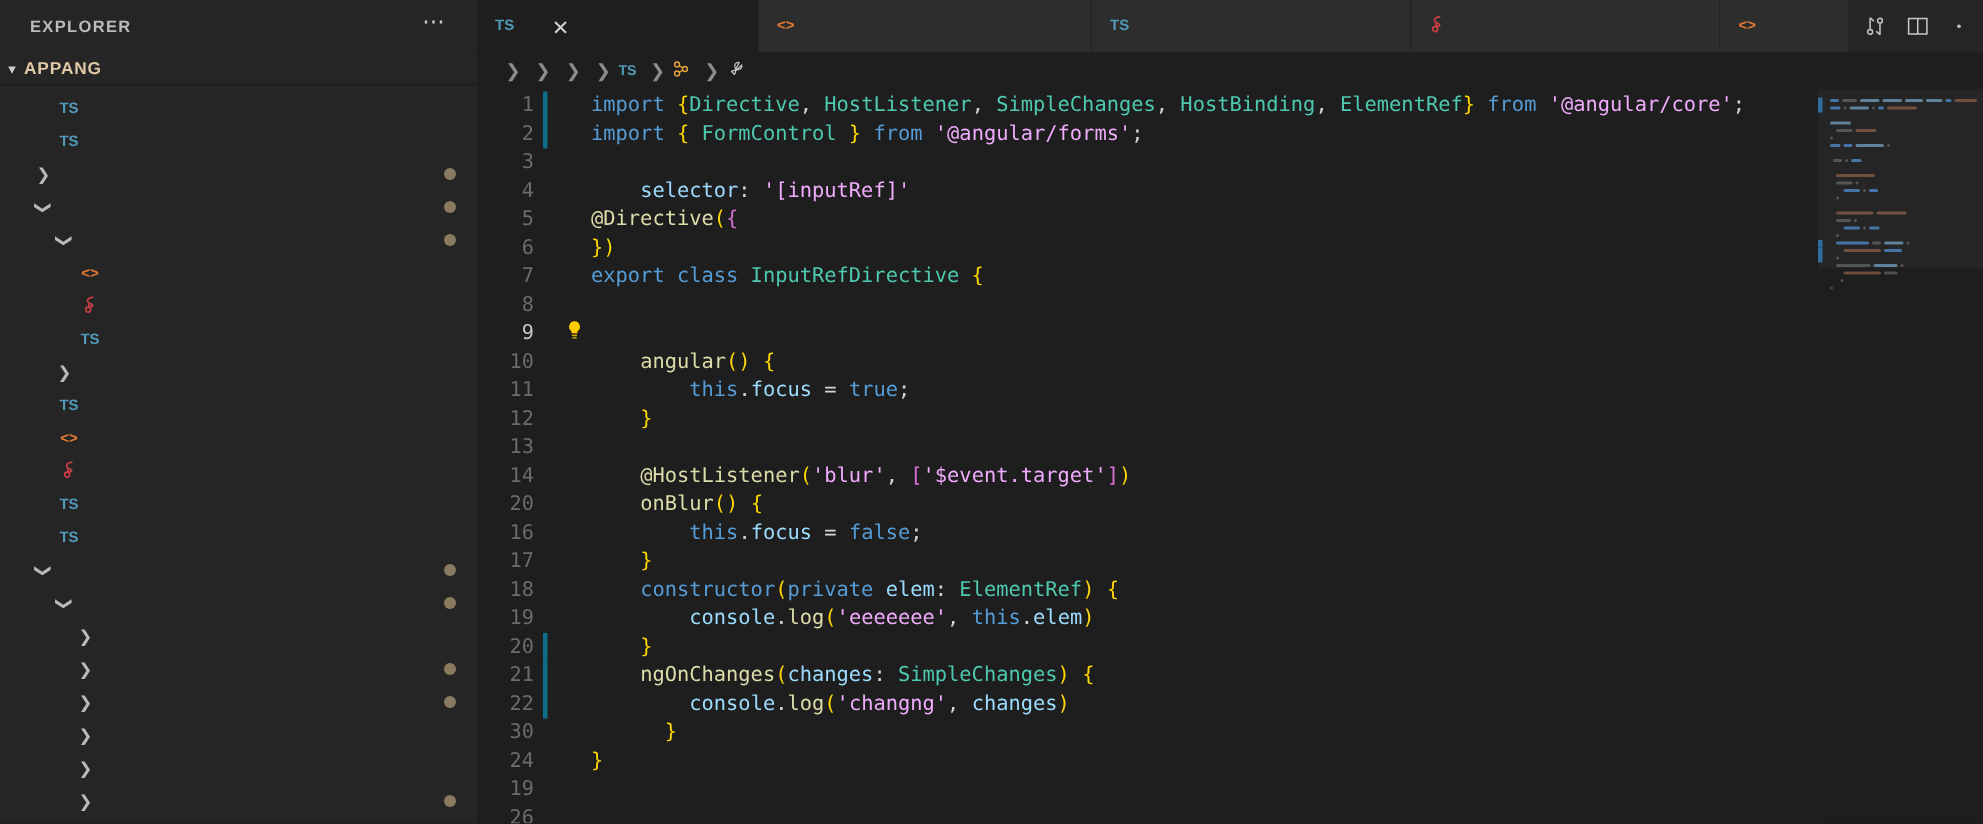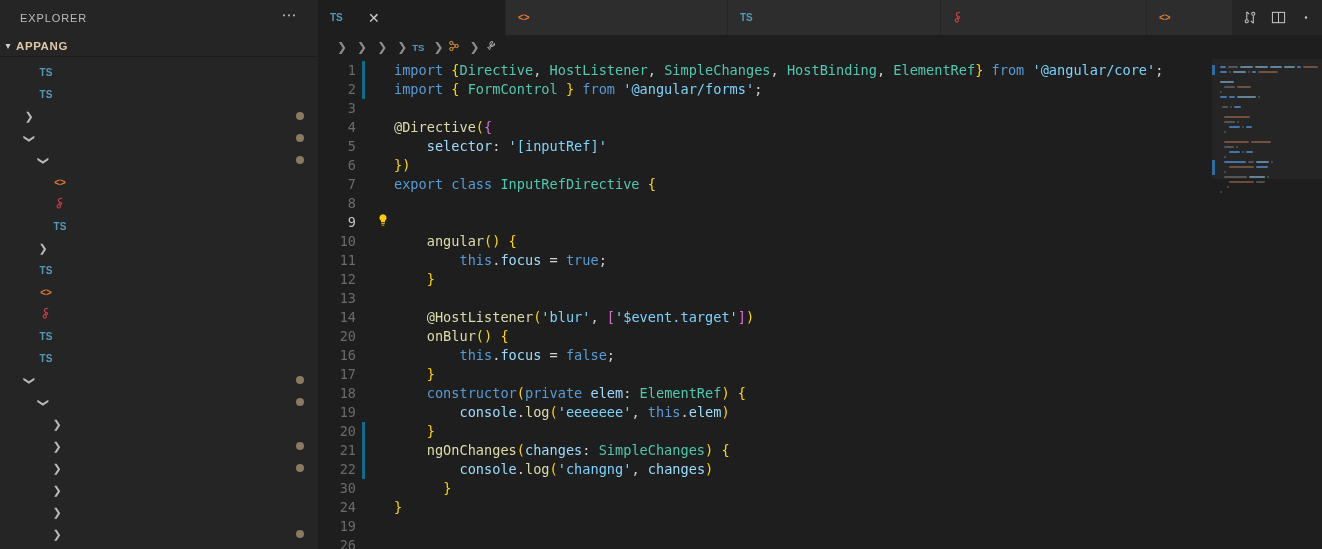--- a/index.html
+++ b/index.html
@@ -18,21 +18,21 @@
     display: flex; flex-direction: column;
     flex: 0 0 318px;
     position: relative;
   }
   .sidebar-title-row {
     height: 35px; display: flex; align-items: center;
     padding: 0 20px 0 20px; justify-content: space-between;
   }
   .sidebar-title {
     font-size: 11px; letter-spacing: .9px; color: #bbbbbb;
-    font-weight: 400; text-transform: uppercase;
+    font-weight: 700; text-transform: uppercase;
   }
   .dots-icon {
     color: #cccccc; font-size: 15px; letter-spacing: 1.5px;
     line-height: 10px; padding-bottom: 6px; cursor: pointer;
   }
   .folder-root {
     height: 22px; display: flex; align-items: center;
     background: #252526; padding-left: 0px;
     border-bottom: 1px solid #1b1b1b;
   }
@@ -130,21 +130,21 @@
   .cl {
     height: 19px; line-height: 19px; font-size: 13.6px;
     font-family: "DejaVu Sans Mono", monospace; white-space: pre;
     color: #d4d4d4; position: relative;
   }
   .cl.hl::before {
     content:""; position:absolute; left:-22px; right:-240px; top:0; height:19px;
     border-top:1px solid #282828; border-bottom:1px solid #282828; pointer-events:none;
   }
   .t-kw   { color: #569cd6; }
-  .t-str  { color: #7dd3fc; }
+  .t-str  { color: #f0abfc; }
   .t-var  { color: #9cdcfe; }
   .t-fn   { color: #dcdcaa; }
   .t-type { color: #4ec9b0; }
   .t-punc { color: #d4d4d4; }
   .t-brY  { color: #ffd700; }
   .t-brP  { color: #da70d6; }
   .t-dec  { color: #dcdcaa; }
   
   .chg { position:absolute; left: 44px; width: 3px; background: #0c7d9d; opacity:.85;}
 
@@ -466,22 +466,22 @@
             <div class="glyph"></div>
             <div class="glyph"></div>
             <div class="glyph"></div>
             <div class="glyph"></div>
             <div class="glyph"></div>
           </div>
         <div class="codelines" id="code">
             <div class="cl"><span class="t-kw">import</span><span class="t-punc"> </span><span class="t-brY">{</span><span class="t-type">Directive</span><span class="t-punc">,</span><span class="t-punc"> </span><span class="t-type">HostListener</span><span class="t-punc">,</span><span class="t-punc"> </span><span class="t-type">SimpleChanges</span><span class="t-punc">,</span><span class="t-punc"> </span><span class="t-type">HostBinding</span><span class="t-punc">,</span><span class="t-punc"> </span><span class="t-type">ElementRef</span><span class="t-brY">}</span><span class="t-punc"> </span><span class="t-kw">from</span><span class="t-punc"> </span><span class="t-str">'@angular/core'</span><span class="t-punc">;</span></div>
             <div class="cl"><span class="t-kw">import</span><span class="t-punc"> </span><span class="t-brY">{</span><span class="t-punc"> </span><span class="t-type">FormControl</span><span class="t-punc"> </span><span class="t-brY">}</span><span class="t-punc"> </span><span class="t-kw">from</span><span class="t-punc"> </span><span class="t-str">'@angular/forms'</span><span class="t-punc">;</span></div>
             <div class="cl"></div>
+            <div class="cl"><span class="t-punc"> </span><span class="t-punc"> </span><span class="t-punc"> </span><span class="t-punc"> </span><span class="t-var">selector</span><span class="t-punc">:</span><span class="t-punc"> </span><span class="t-str">'[inputRef]'</span></div>
             <div class="cl"><span class="t-dec">@Directive</span><span class="t-brY">(</span><span class="t-brP">{</span></div>
-            <div class="cl"><span class="t-punc"> </span><span class="t-punc"> </span><span class="t-punc"> </span><span class="t-punc"> </span><span class="t-var">selector</span><span class="t-punc">:</span><span class="t-punc"> </span><span class="t-str">'[inputRef]'</span></div>
             <div class="cl"><span class="t-brY">}</span><span class="t-brY">)</span></div>
             <div class="cl"><span class="t-kw">export</span><span class="t-punc"> </span><span class="t-kw">class</span><span class="t-punc"> </span><span class="t-type">InputRefDirective</span><span class="t-punc"> </span><span class="t-brY">{</span></div>
             <div class="cl"></div>
             <div class="cl"></div>
             <div class="cl"><span class="t-punc"> </span><span class="t-punc"> </span><span class="t-punc"> </span><span class="t-punc"> </span><span class="t-fn">angular</span><span class="t-brY">(</span><span class="t-brY">)</span><span class="t-punc"> </span><span class="t-brY">{</span></div>
             <div class="cl"><span class="t-punc"> </span><span class="t-punc"> </span><span class="t-punc"> </span><span class="t-punc"> </span><span class="t-punc"> </span><span class="t-punc"> </span><span class="t-punc"> </span><span class="t-punc"> </span><span class="t-kw">this</span><span class="t-punc">.</span><span class="t-var">focus</span><span class="t-punc"> </span><span class="t-punc">=</span><span class="t-punc"> </span><span class="t-kw">true</span><span class="t-punc">;</span></div>
             <div class="cl"><span class="t-punc"> </span><span class="t-punc"> </span><span class="t-punc"> </span><span class="t-punc"> </span><span class="t-brY">}</span></div>
             <div class="cl"></div>
             <div class="cl"><span class="t-punc"> </span><span class="t-punc"> </span><span class="t-punc"> </span><span class="t-punc"> </span><span class="t-dec">@HostListener</span><span class="t-brY">(</span><span class="t-str">'blur'</span><span class="t-punc">,</span><span class="t-punc"> </span><span class="t-brP">[</span><span class="t-str">'$event.target'</span><span class="t-brP">]</span><span class="t-brY">)</span></div>
             <div class="cl"><span class="t-punc"> </span><span class="t-punc"> </span><span class="t-punc"> </span><span class="t-punc"> </span><span class="t-fn">onBlur</span><span class="t-brY">(</span><span class="t-brY">)</span><span class="t-punc"> </span><span class="t-brY">{</span></div>

